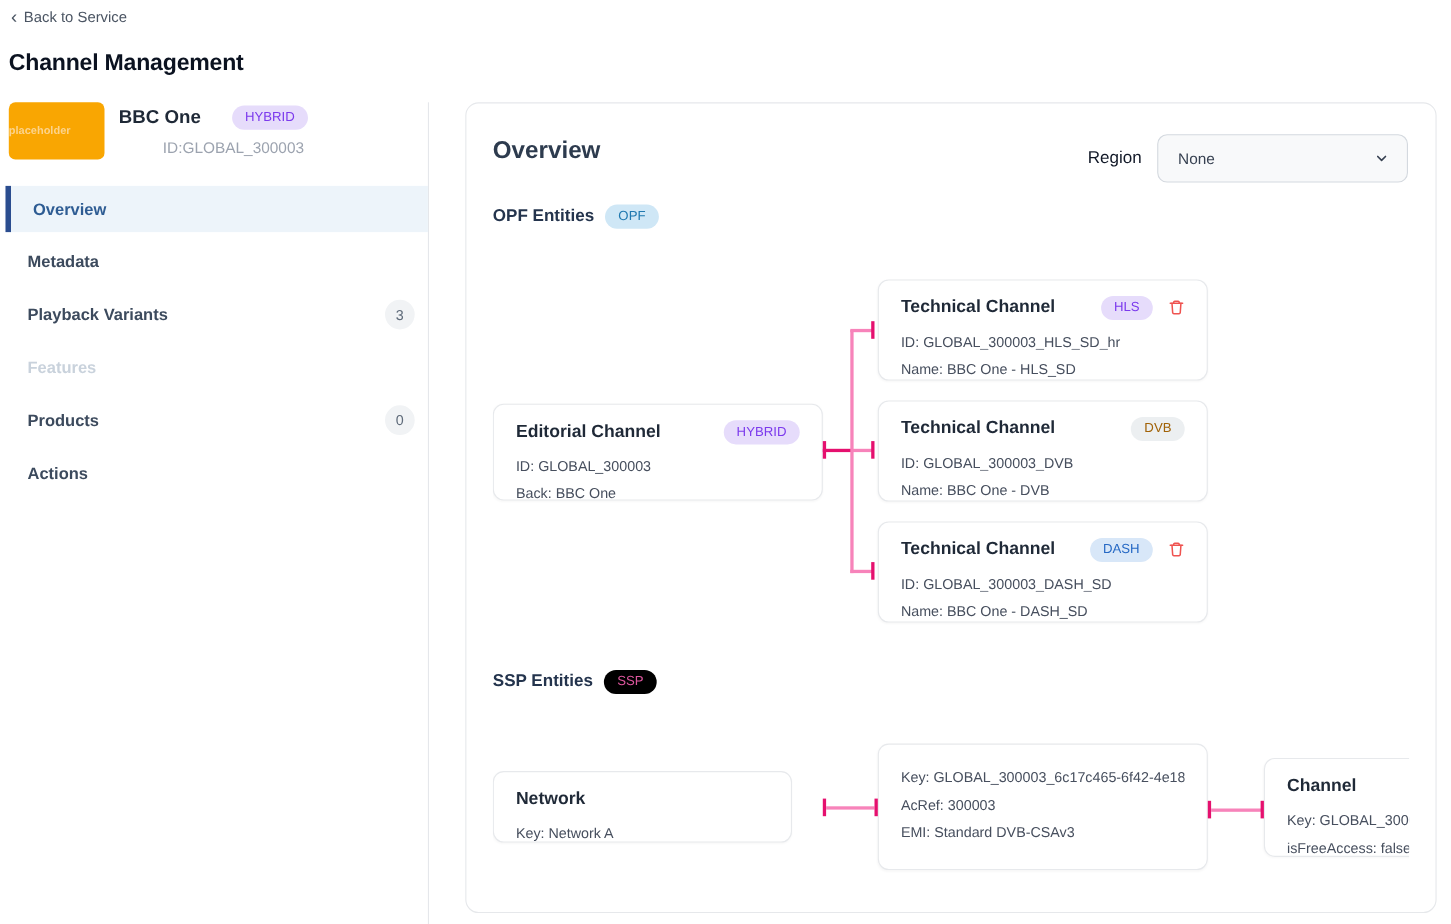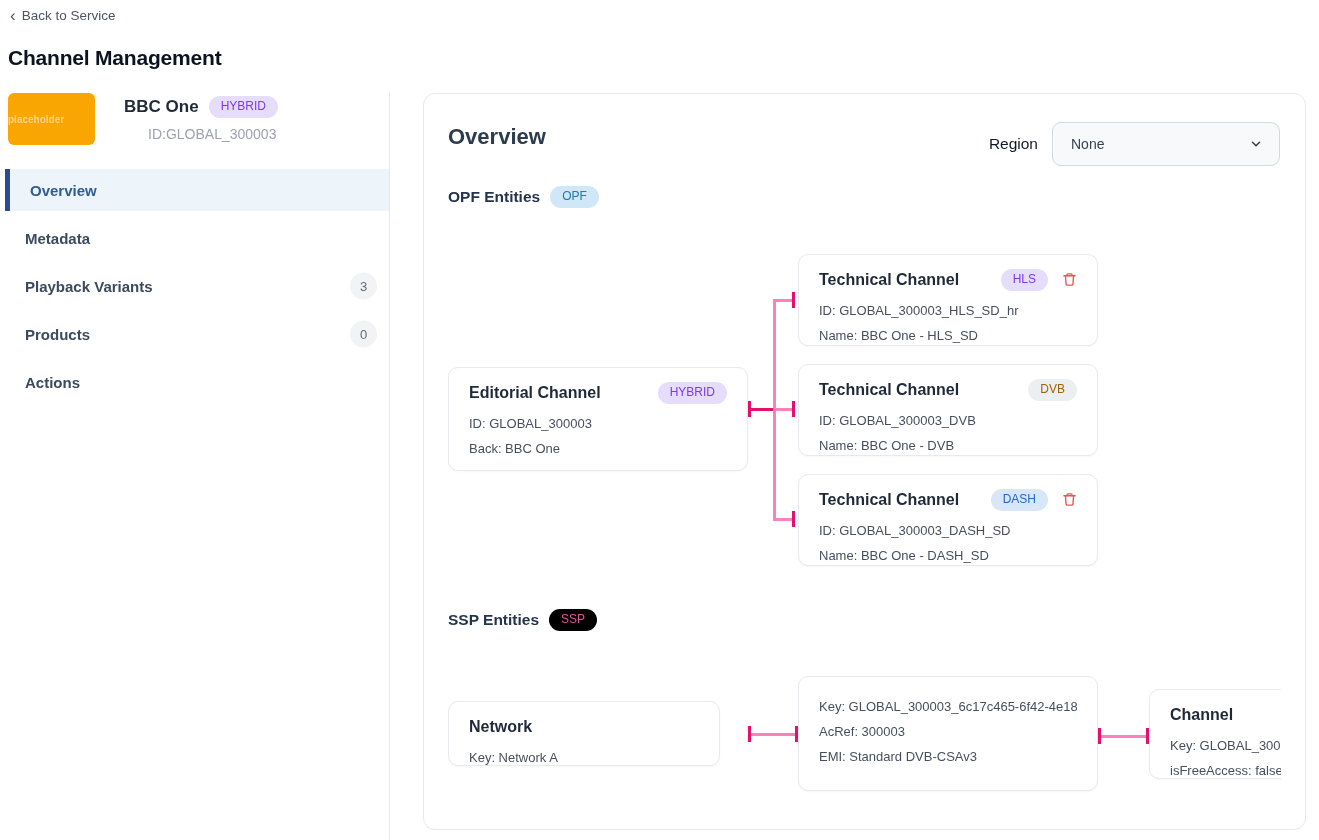--- a/index.html
+++ b/index.html
@@ -12,21 +12,21 @@
   .back-chevron { font-size:17px; line-height:13px; color:#4b5563; }
   .page-title { position:absolute; left:8px; top:46px; font-size:21px; font-weight:800;
     color:#0b1220; letter-spacing:-0.2px; }
 
   
   .sidebar { position:absolute; left:0; top:93px; width:390px; bottom:0;
     border-right:1px solid #e5e7eb; background:#fff; }
   .chan-logo { position:absolute; left:8px; top:0; width:87px; height:52px; border-radius:6px;
     background:#f9a602; display:flex; align-items:center; justify-content:flex-start; }
   .chan-logo span { font-size:10px; font-weight:700; color:#fcd38c; }
-  .chan-head-name { position:absolute; left:124px; top:3px; display:flex; align-items:center; gap:10px; }
+  .chan-head-name { position:absolute; left:108px; top:3px; display:flex; align-items:center; gap:28px; }
   .chan-name { font-size:17px; font-weight:700; color:#1f2937; }
   .chan-id { position:absolute; left:108px; top:33px; font-size:14px; color:#9ca3af;margin-left:40px; }
 
   .nav { position:absolute; left:0; top:76px; right:0; }
   .nav-item { position:relative; height:42px; margin:0 0 6px 0; display:flex; align-items:center;
     padding-left:25px; font-size:15px; font-weight:600; color:#3c4a5d; cursor:pointer; }
   .nav-item.active { background:#edf4fa; border-left:5px solid #2b4d8f; padding-left:20px;
     margin-left:5px; color:#2e5c93; }
   .nav-item.disabled { color:#c9d2dc; cursor:default; }
   .nav-count { position:absolute; right:12px; top:50%; transform:translateY(-50%);
@@ -97,20 +97,23 @@
     <div class="nav-item active">
       <span>Overview</span>
     </div>
     <div class="nav-item">
       <span>Metadata</span>
     </div>
     <div class="nav-item">
       <span>Playback Variants</span>
       <span class="nav-count">3</span>
     </div>
+    <div class="nav-item disabled">
+      <span>Features</span>
+    </div>
     <div class="nav-item">
       <span>Products</span>
       <span class="nav-count">0</span>
     </div>
     <div class="nav-item">
       <span>Actions</span>
     </div>
   </div>
 </div>
 
@@ -127,21 +130,21 @@
     </div>
   </div>
 
   <div class="clip">
 
     <div class="section-label" style="left:0; top:92px;">
       <span>OPF Entities</span>
       <span class="badge badge-opf">OPF</span>
     </div>
 
-    <div class="card" style="left:0; top:273px; width:300px; height:104px;">
+    <div class="card" style="left:0; top:273px; width:300px; height:88px;">
       <div class="card-head">
         <span class="card-title">Editorial Channel</span>
         <span class="badge badge-purple">HYBRID</span>
       </div>
       <div class="card-row">ID: GLOBAL_300003</div>
       <div class="card-row">Back: BBC One</div>
     </div>
 
     <div class="card" style="left:350px; top:160px; width:300px; height:92px;">
       <div class="card-head">

